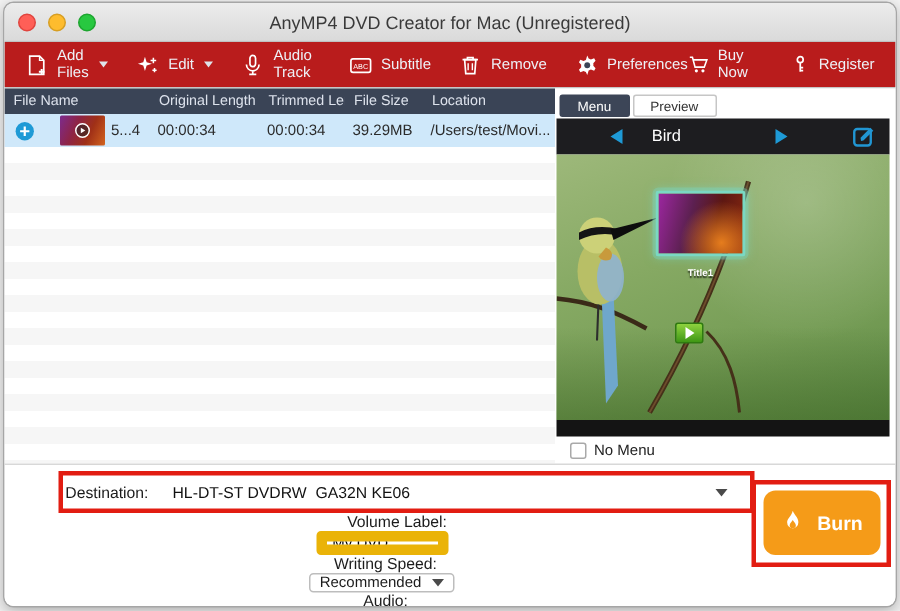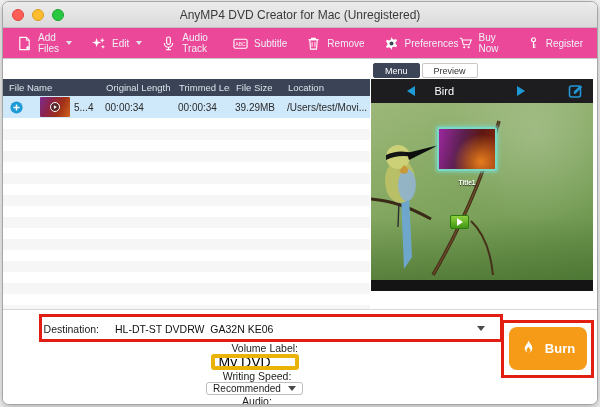--- a/index.html
+++ b/index.html
@@ -10,31 +10,31 @@
   
   .titlebar { position:relative; height:26px; background:linear-gradient(#ececec,#dadada); border-bottom:1px solid #c0c0c0; }
   .lights { position:absolute; left:9px; top:7px; display:flex; gap:8px; }
   .tl { width:12px; height:12px; border-radius:50%; }
   .tl.red { background:#ff5f57; border:1px solid #e0443e; }
   .tl.yellow { background:#febc2e; border:1px solid #d79e22; }
   .tl.green { background:#28c840; border:1px solid #1da52f; }
   .title { height:100%; display:flex; align-items:center; justify-content:center; font-size:12px; color:#3a3a3a; }
 
   
-  .toolbar { height:30px; background:#ec4899; display:flex; align-items:center; padding:0 14px; }
+  .toolbar { height:30px; background:#b91c1c; display:flex; align-items:center; padding:0 14px; }
   .tb-left { display:flex; align-items:center; gap:19px; }
   .tb-item { display:flex; align-items:center; gap:6px; cursor:pointer; }
   .tb-item svg { display:block; }
   .tblabel { font-size:10px; color:#eef1f7; }
   .caret-w { width:0; height:0; border-left:3.5px solid transparent; border-right:3.5px solid transparent; border-top:4px solid #dfe3ea; margin-left:1px; }
   .tb-right { margin-left:auto; display:flex; align-items:center; gap:20px; }
 
   
   .content { display:flex; height:251px; border-top:1px solid #c6c6c6; background:#fff; }
-  .file-table { width:367px; display:flex; flex-direction:column;margin-top:20px; }
+  .file-table { width:367px; display:flex; flex-direction:column; }
   .thead { height:17px; background:#3a4456; display:flex; align-items:center; }
   .hcell { font-size:9.5px; color:#dde2ec; padding-left:6px; white-space:nowrap; overflow:hidden; }
   .col-name{ width:97px; } .col-orig{ width:73px; } .col-trim{ width:57px; } .col-size{ width:52px; } .col-loc{ flex:1; }
   .trow { height:22px; background:#cfe8fa; display:flex; align-items:center; font-size:10px; color:#2b2b2b; }
   .ccell { padding-left:5px; white-space:nowrap; overflow:hidden; }
   .namecell { display:flex; align-items:center; padding-left:7px; }
   .addbadge svg { display:block; }
   .thumb { position:relative; width:30px; height:20px; margin-left:17px; border-radius:1px;
            background:linear-gradient(115deg,#7c2b8e 0%,#8e2446 35%,#a03017 65%,#d2641f 100%); }
   .thumb svg { position:absolute; left:9px; top:4px; }
@@ -76,21 +76,21 @@
 
   
   .bottom-panel { position:relative; height:110px; background:#fff; border-top:1px solid #d8d8d8; }
   .row { position:absolute; left:4px; display:flex; align-items:center; }
   .flabel { width:92px; text-align:right; font-size:10.5px; color:#1c1c1c; white-space:nowrap; }
   .dest-row { top:9px; width:490px; height:19px; }
   .dest-value { margin-left:16px; font-size:10.5px; color:#111; white-space:pre; }
   .caret-d { width:0; height:0; border-left:4px solid transparent; border-right:4px solid transparent; border-top:5px solid #4a4a4a; }
   .dest-row .caret-d { margin-left:auto; margin-right:12px; }
   .options-row { top:32px; width:490px; height:19px; font-size:10.5px; color:#1c1c1c;flex-direction:column; }
-  .vol-input { width:88px; height:16px; margin-left:5px; border:4px solid #eab308; border-radius:3px; font-size:14px; padding:0 4px; font-family:"Liberation Sans",sans-serif; }
+  .vol-input { width:88px; height:16px; margin-left:5px; border:7px solid #eab308; border-radius:3px; font-size:10px; padding:0 4px; font-family:"Liberation Sans",sans-serif; }
   .flabel2 { margin-left:10px; white-space:nowrap; }
   .select { margin-left:5px; height:16px; border:1px solid #bdbdbd; border-radius:3px; background:#fff; display:flex; align-items:center; padding:0 6px; font-size:10px; gap:7px; cursor:pointer; }
   .copies-input { width:17px; height:15px; margin-left:5px; border:1px solid #bdbdbd; border-radius:2px; text-align:center; font-size:10px; font-family:"Liberation Sans",sans-serif; }
   .stepper { width:11px; height:16px; margin-left:2px; border:1px solid #bdbdbd; border-radius:3px; background:#fafafa; display:flex; flex-direction:column; align-items:center; justify-content:center; cursor:pointer; }
   .stp-up { width:0; height:0; border-left:3px solid transparent; border-right:3px solid transparent; border-bottom:3.5px solid #555; margin-bottom:2.5px; }
   .stp-dn { width:0; height:0; border-left:3px solid transparent; border-right:3px solid transparent; border-top:3.5px solid #555; }
   .cap-row { top:53px; width:486px; height:16px; }
   .ruler { position:relative; width:378px; height:15px; margin-left:5px; border:1px solid #c3c3c3; background:#fff;
            background-image: repeating-linear-gradient(to right,#8f8f8f 0 1px,transparent 1px 40px),
                              repeating-linear-gradient(to right,#b9b9b9 0 1px,transparent 1px 20px);
@@ -274,20 +274,24 @@
             <path d="M33 36 q6 3 3 8 q-5 2 -8 -2 z" fill="#c89a3c"></path>
           </svg>
           <div class="vthumb"></div>
           <div class="vthumb-label">Title1</div>
           <div class="scene-play">
               <i></i>
             </div>
         </div>
         <div class="bottom-strip"></div>
       </div>
+      <div class="no-menu-row">
+        <span class="checkbox"></span>
+        <span class="no-menu-label">No Menu</span>
+      </div>
     </div>
   </div>
 
   <div class="bottom-panel">
 
     <div class="row dest-row">
       <span class="flabel">Destination:</span>
       <span class="dest-value">HL-DT-ST DVDRW  GA32N KE06</span>
       <span class="caret-d"></span>
     </div>

